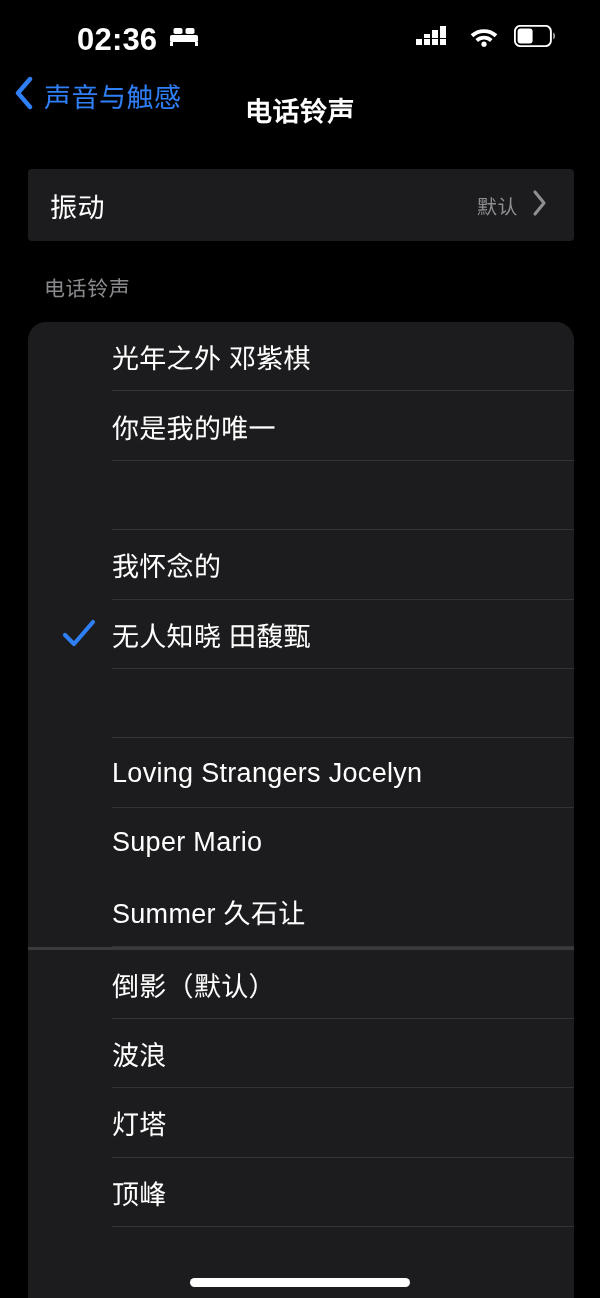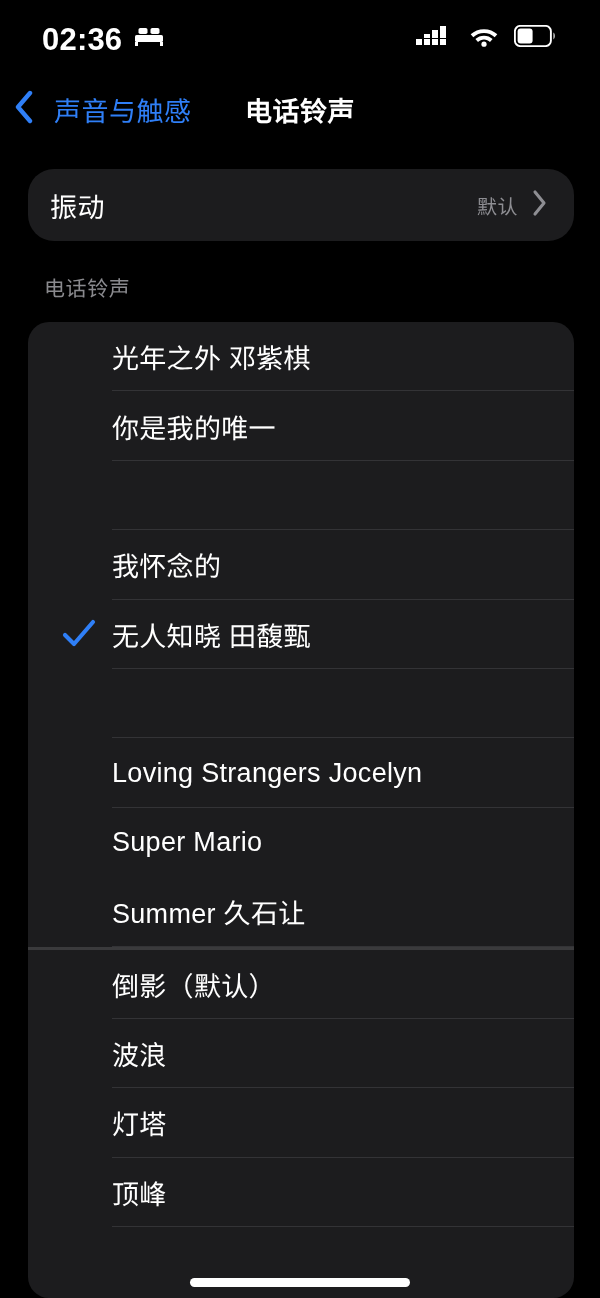--- a/index.html
+++ b/index.html
@@ -24,20 +24,21 @@
     height: 76px;
     display: flex;
     align-items: center;
     justify-content: space-between;
     padding: 0 44px 0 42px;
   }
   .status-left {
     display: flex;
     align-items: center;
     gap: 12px;
+    margin-left: 35px;
   }
   .status-time {
     font-size: 31px;
     font-weight: bold;
     letter-spacing: 0.2px;
     color: #ffffff;
     line-height: 1;
     padding-top: 2px;
   }
   .bed-icon { display: block; }
@@ -53,22 +54,21 @@
     top: 76px; left: 0;
     width: 600px;
     height: 66px;
   }
   .back-button {
     position: absolute;
     left: 14px;
     top: 0;
     height: 66px;
     display: flex;
-    align-items: center;
-    gap: 20px;
+    gap: 10px;
     cursor: pointer;
   }
   .back-chevron { display: block; }
   .back-label {
     font-size: 27px;
     color: #2f7ff7;
     letter-spacing: 0.5px;
   }
   .nav-title {
     position: absolute;
@@ -94,21 +94,21 @@
   }
 
   
   .vibration-card {
     position: absolute;
     left: 28px;
     top: 27px;
     width: 546px;
     height: 72px;
     background: #1c1c1e;
-    border-radius: 26px;
+    border-radius: 4px;
     display: flex;
     align-items: center;
     justify-content: space-between;
     padding: 0 26px 0 22px;
     cursor: pointer;
   }
   .vibration-label {
     font-size: 27px;
     color: #ffffff;
     letter-spacing: 0.5px;
@@ -138,21 +138,20 @@
   .list-card {
     position: absolute;
     left: 28px;
     top: 180px;
     width: 546px;
     bottom: 0;
     background: #1c1c1e;
     border-top-left-radius: 18px;
     border-top-right-radius: 18px;
     overflow: hidden;
-    border-radius: 21px;
   }
   .list-row {
     position: relative;
     height: 69.4px;
     display: flex;
     align-items: center;
     cursor: pointer;
   }
   .row-check {
     position: absolute;

